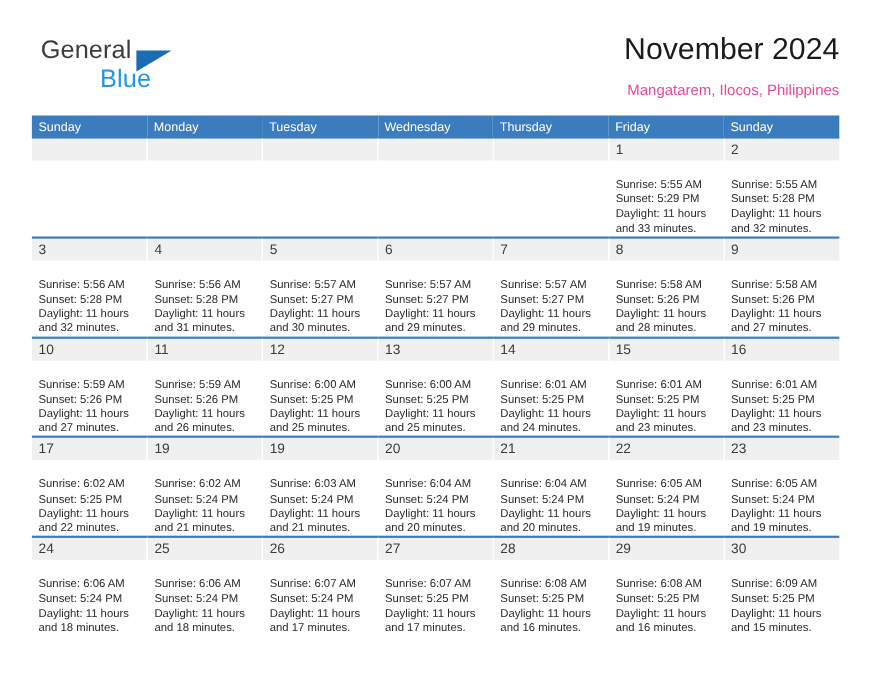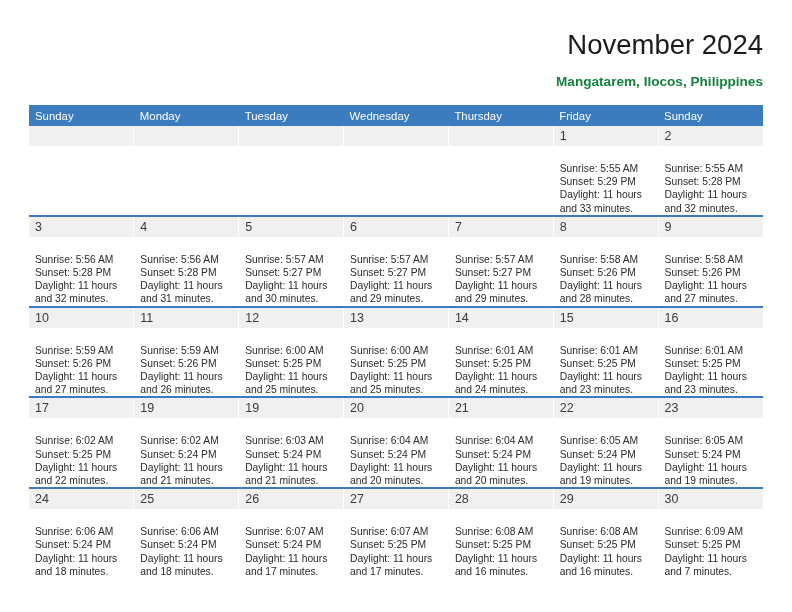--- a/index.html
+++ b/index.html
@@ -76,25 +76,25 @@
   .cal-title {
     font-size: 27.5px;
     color: #1b1b1b;
     line-height: 34px;
     white-space: nowrap;
     font-weight: normal;
     margin: 0;
   }
   .cal-subtitle {
     font-size: 13.6px;
-    color: #15803d;
+    color: #ec4899;
     line-height: 20px;
     white-space: nowrap;
     margin: 10px 0 0 0;
-    font-weight: bold;
+    font-weight: normal;
   }
 
   
   .calendar {
     position: absolute;
     left: 29px;
     top: 105px;
     width: 734px;
     border-collapse: collapse;
     table-layout: fixed;
@@ -140,20 +140,25 @@
   }
   .cell-body div { white-space: nowrap; }
 </style>
 </head>
 <body>
 
 <div class="page">
 
   <div class="header">
 
+    <div class="logo">
+      <span class="logo-general">General</span>
+      <span class="logo-triangle"></span>
+      <span class="logo-blue">Blue</span>
+    </div>
 
     <div class="title-block">
       <h1 class="cal-title">November 2024</h1>
       <h2 class="cal-subtitle">Mangatarem, Ilocos, Philippines</h2>
     </div>
 
   </div>
 
   <table class="calendar">
     <thead>
@@ -452,20 +457,20 @@
               <div>Daylight: 11 hours</div>
               <div>and 16 minutes.</div>
             </div>
           </td>
           <td>
             <div class="daynum-strip">30</div>
             <div class="cell-body">
               <div>Sunrise: 6:09 AM</div>
               <div>Sunset: 5:25 PM</div>
               <div>Daylight: 11 hours</div>
-              <div>and 7 minutes.</div>
+              <div>and 15 minutes.</div>
             </div>
           </td>
         </tr>
       </tbody>
   </table>
 
 </div>
 
 </body></html>

